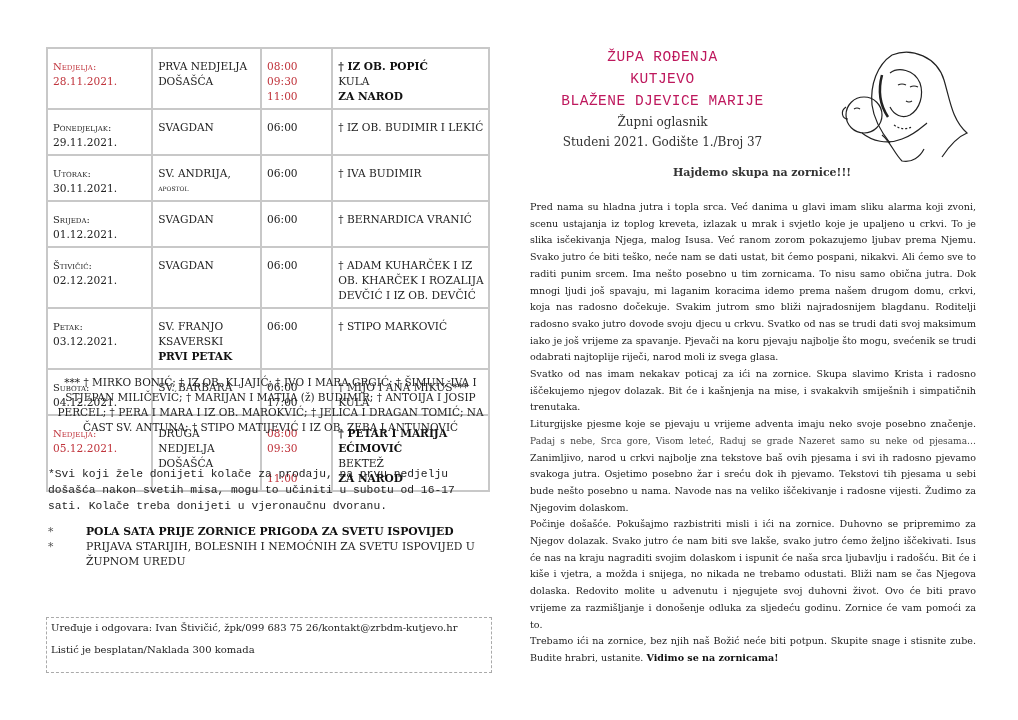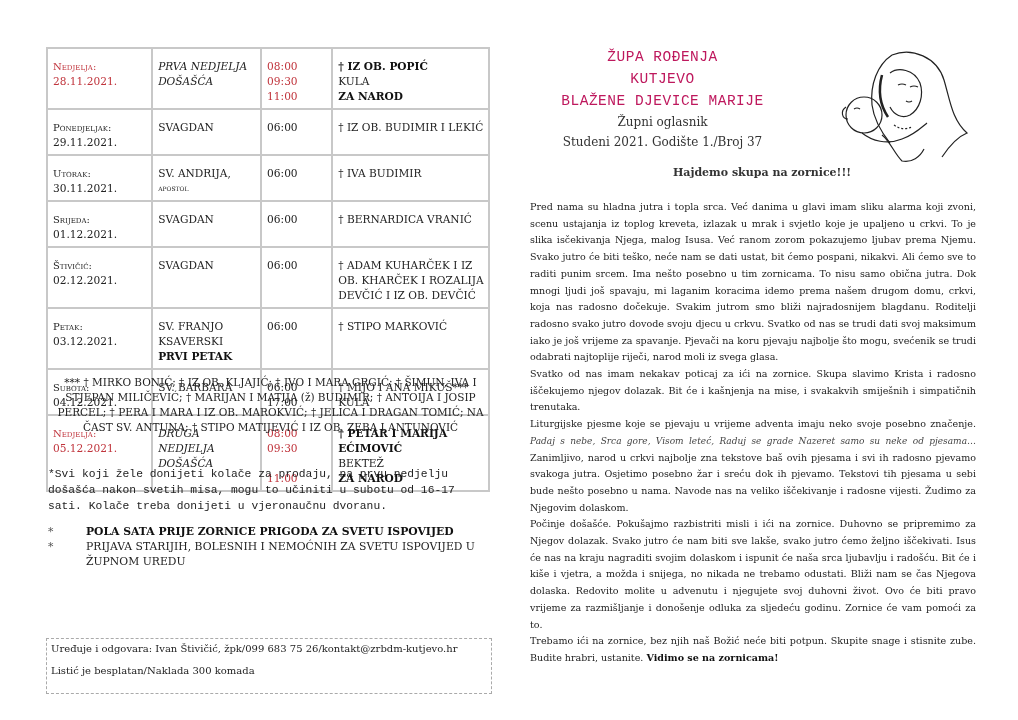--- a/index.html
+++ b/index.html
@@ -6,30 +6,30 @@
   body { width:1018px; height:720px; position:relative; overflow:hidden; font-family:"DejaVu Serif", serif; color:#222; }
   .left { position:absolute; left:46px; top:47px; width:446px; }
   table.sched { border-collapse:collapse; width:444px; font-family:"DejaVu Serif", serif; font-size:10.6px; line-height:15px; }
   table.sched td { border:2px solid #c8c8c8; vertical-align:top; padding:10px 4px 4px 5px; }
   td.c-day { width:96px; }
   td.c-feast { width:100px; }
   td.c-time { width:62px;margin-left:26px; }
   td.c-int { width:150px; }
   .day-name { font-variant:small-caps; font-size:10px; }
   .red { color:#c0343c; }
-  .it { font-style:italic; }
+  .it { }
   .b { font-weight:bold; color:#111; }
   .small-caps { font-variant:small-caps; font-size:9px; }
   .note { position:absolute; left:48px; top:375px; width:445px; font-size:10.5px; line-height:15px;text-align:center; }
   .note2 { position:absolute; left:48px; top:520px; width:445px; font-size:11.3px; line-height:16px; font-family:Liberation Mono, monospace; }
   .bullets { position:absolute; left:48px; top:520px; width:445px; font-size:10.8px; line-height:15px; }
   .bullet { display:flex; }
   .bullet .star { width:38px; color:#555; }
   .bullet .txt { flex:1; }
-  .footer { position:absolute; left:46px; top:617px; width:444px; height:54px; border:1px dashed #aaa; font-size:10px; line-height:14px;margin-top:21px; }
+  .footer { position:absolute; left:46px; top:617px; width:444px; height:54px; border:1px dashed #aaa; font-size:10px; line-height:14px; }
   .footer div { padding-left:4px; }
   .title { position:absolute; left:555px; top:46px; width:215px; text-align:center; font-family:Liberation Mono, monospace; font-size:14.5px; letter-spacing:0.5px; line-height:22px; color:#be185d; }
   .subt { position:absolute; left:555px; top:112px; width:215px; text-align:center; font-family:"DejaVu Serif", serif; font-size:12px; line-height:20px; color:#333; }
   .madonna { position:absolute; left:832px; top:45px; width:140px; height:125px; }
   .headline { position:absolute; left:527px; top:166px; width:470px; text-align:center; font-weight:bold; font-size:11px; color:#333; }
   .body-text { position:absolute; left:530px; top:199px; width:446px; font-family:"DejaVu Serif", serif; font-size:9.55px; line-height:16.7px; text-align:justify; color:#222; }
   .body-text p { margin:0; }
   .body-text .it { font-size:9px; color:#444; }
 </style>
 </head>

